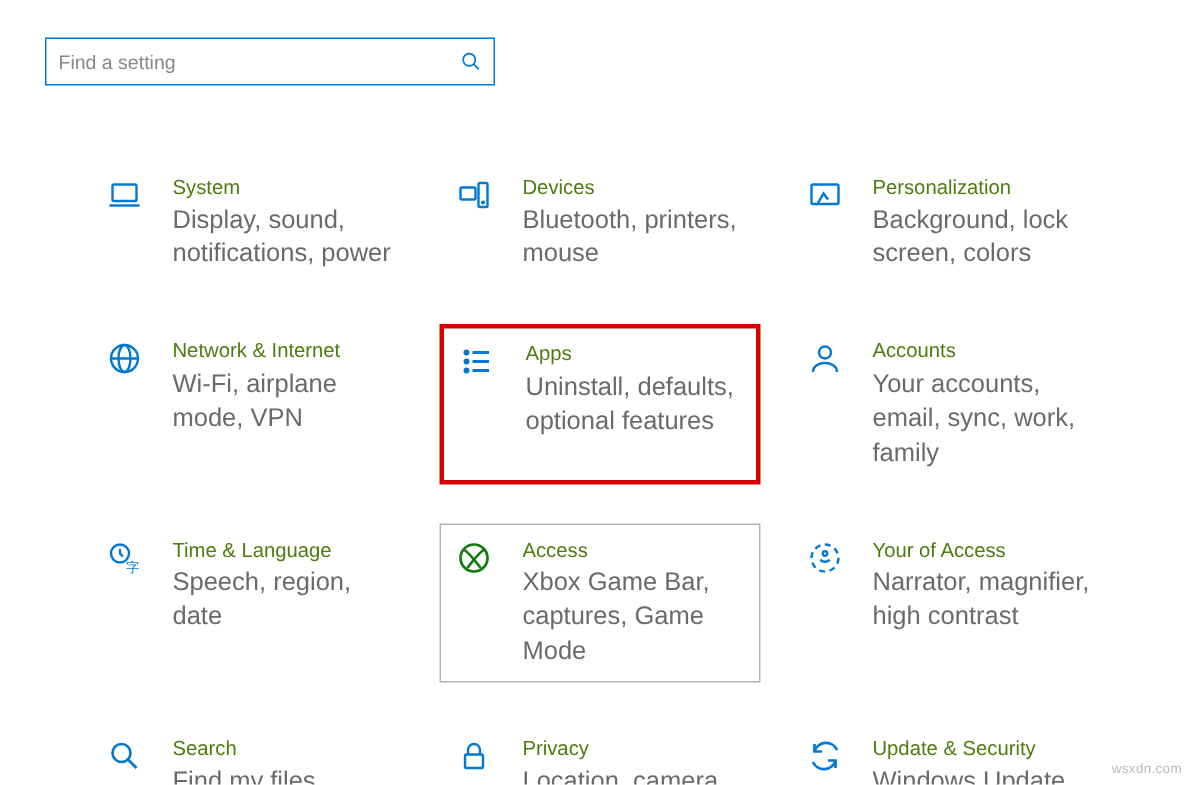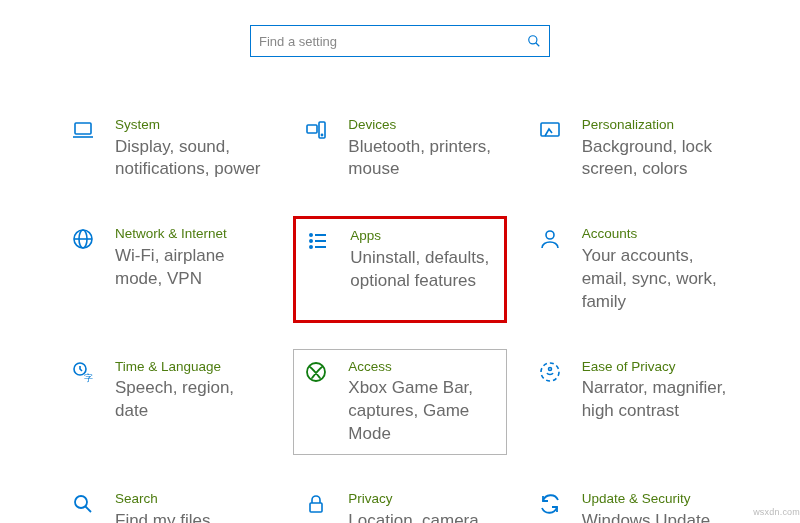--- a/index.html
+++ b/index.html
@@ -7,21 +7,21 @@
       font-family: "Segoe UI", -apple-system, sans-serif;
       background: #fff;
       width: 800px;
       height: 523px;
       padding: 25px 30px;
       color: #000;
       position: relative;
     }
     .search-row {
       display: flex;
-      justify-content: center;
+      justify-content: flex-start;
       margin-bottom: 50px;
     }
     .search-box {
       width: 300px;
       height: 32px;
       border: 1px solid #0078d4;
       display: flex;
       align-items: center;
       padding: 0 8px;
     }
@@ -68,21 +68,21 @@
       margin-bottom: 2px;
     }
     .desc {
       font-size: 17px;
       color: #6a6a6a;
       line-height: 1.35;
     }
     .watermark {
       position: absolute;
       bottom: 6px;
-      right: 0;
+      right: 12px;
       font-size: 9px;
       color: #bbb;
       letter-spacing: 0.2px;
     }
   </style>
 </head>
 <body>
 
 <div class="search-row">
   <div class="search-box">
@@ -202,21 +202,21 @@
     </div>
     <div class="card">
       <div class="icon-slot">
         <svg viewBox="0 0 24 24" fill="none" stroke="currentColor" stroke-width="1.6">
           <circle cx="12" cy="12" r="9" stroke-dasharray="4 3"></circle>
           <path d="M9 13c1 2 5 2 6 0"></path>
           <circle cx="12" cy="9" r="1.5"></circle>
         </svg>
       </div>
       <div class="text-col">
-        <div class="title">Ease of Privacy</div>
+        <div class="title">Your of Access</div>
         <div class="desc">Narrator, magnifier, high contrast</div>
       </div>
     </div>
     <div class="card">
       <div class="icon-slot">
         <svg viewBox="0 0 24 24" fill="none" stroke="currentColor" stroke-width="1.8">
           <circle cx="10" cy="10" r="6"></circle>
           <line x1="20" y1="20" x2="14.5" y2="14.5"></line>
         </svg>
       </div>

